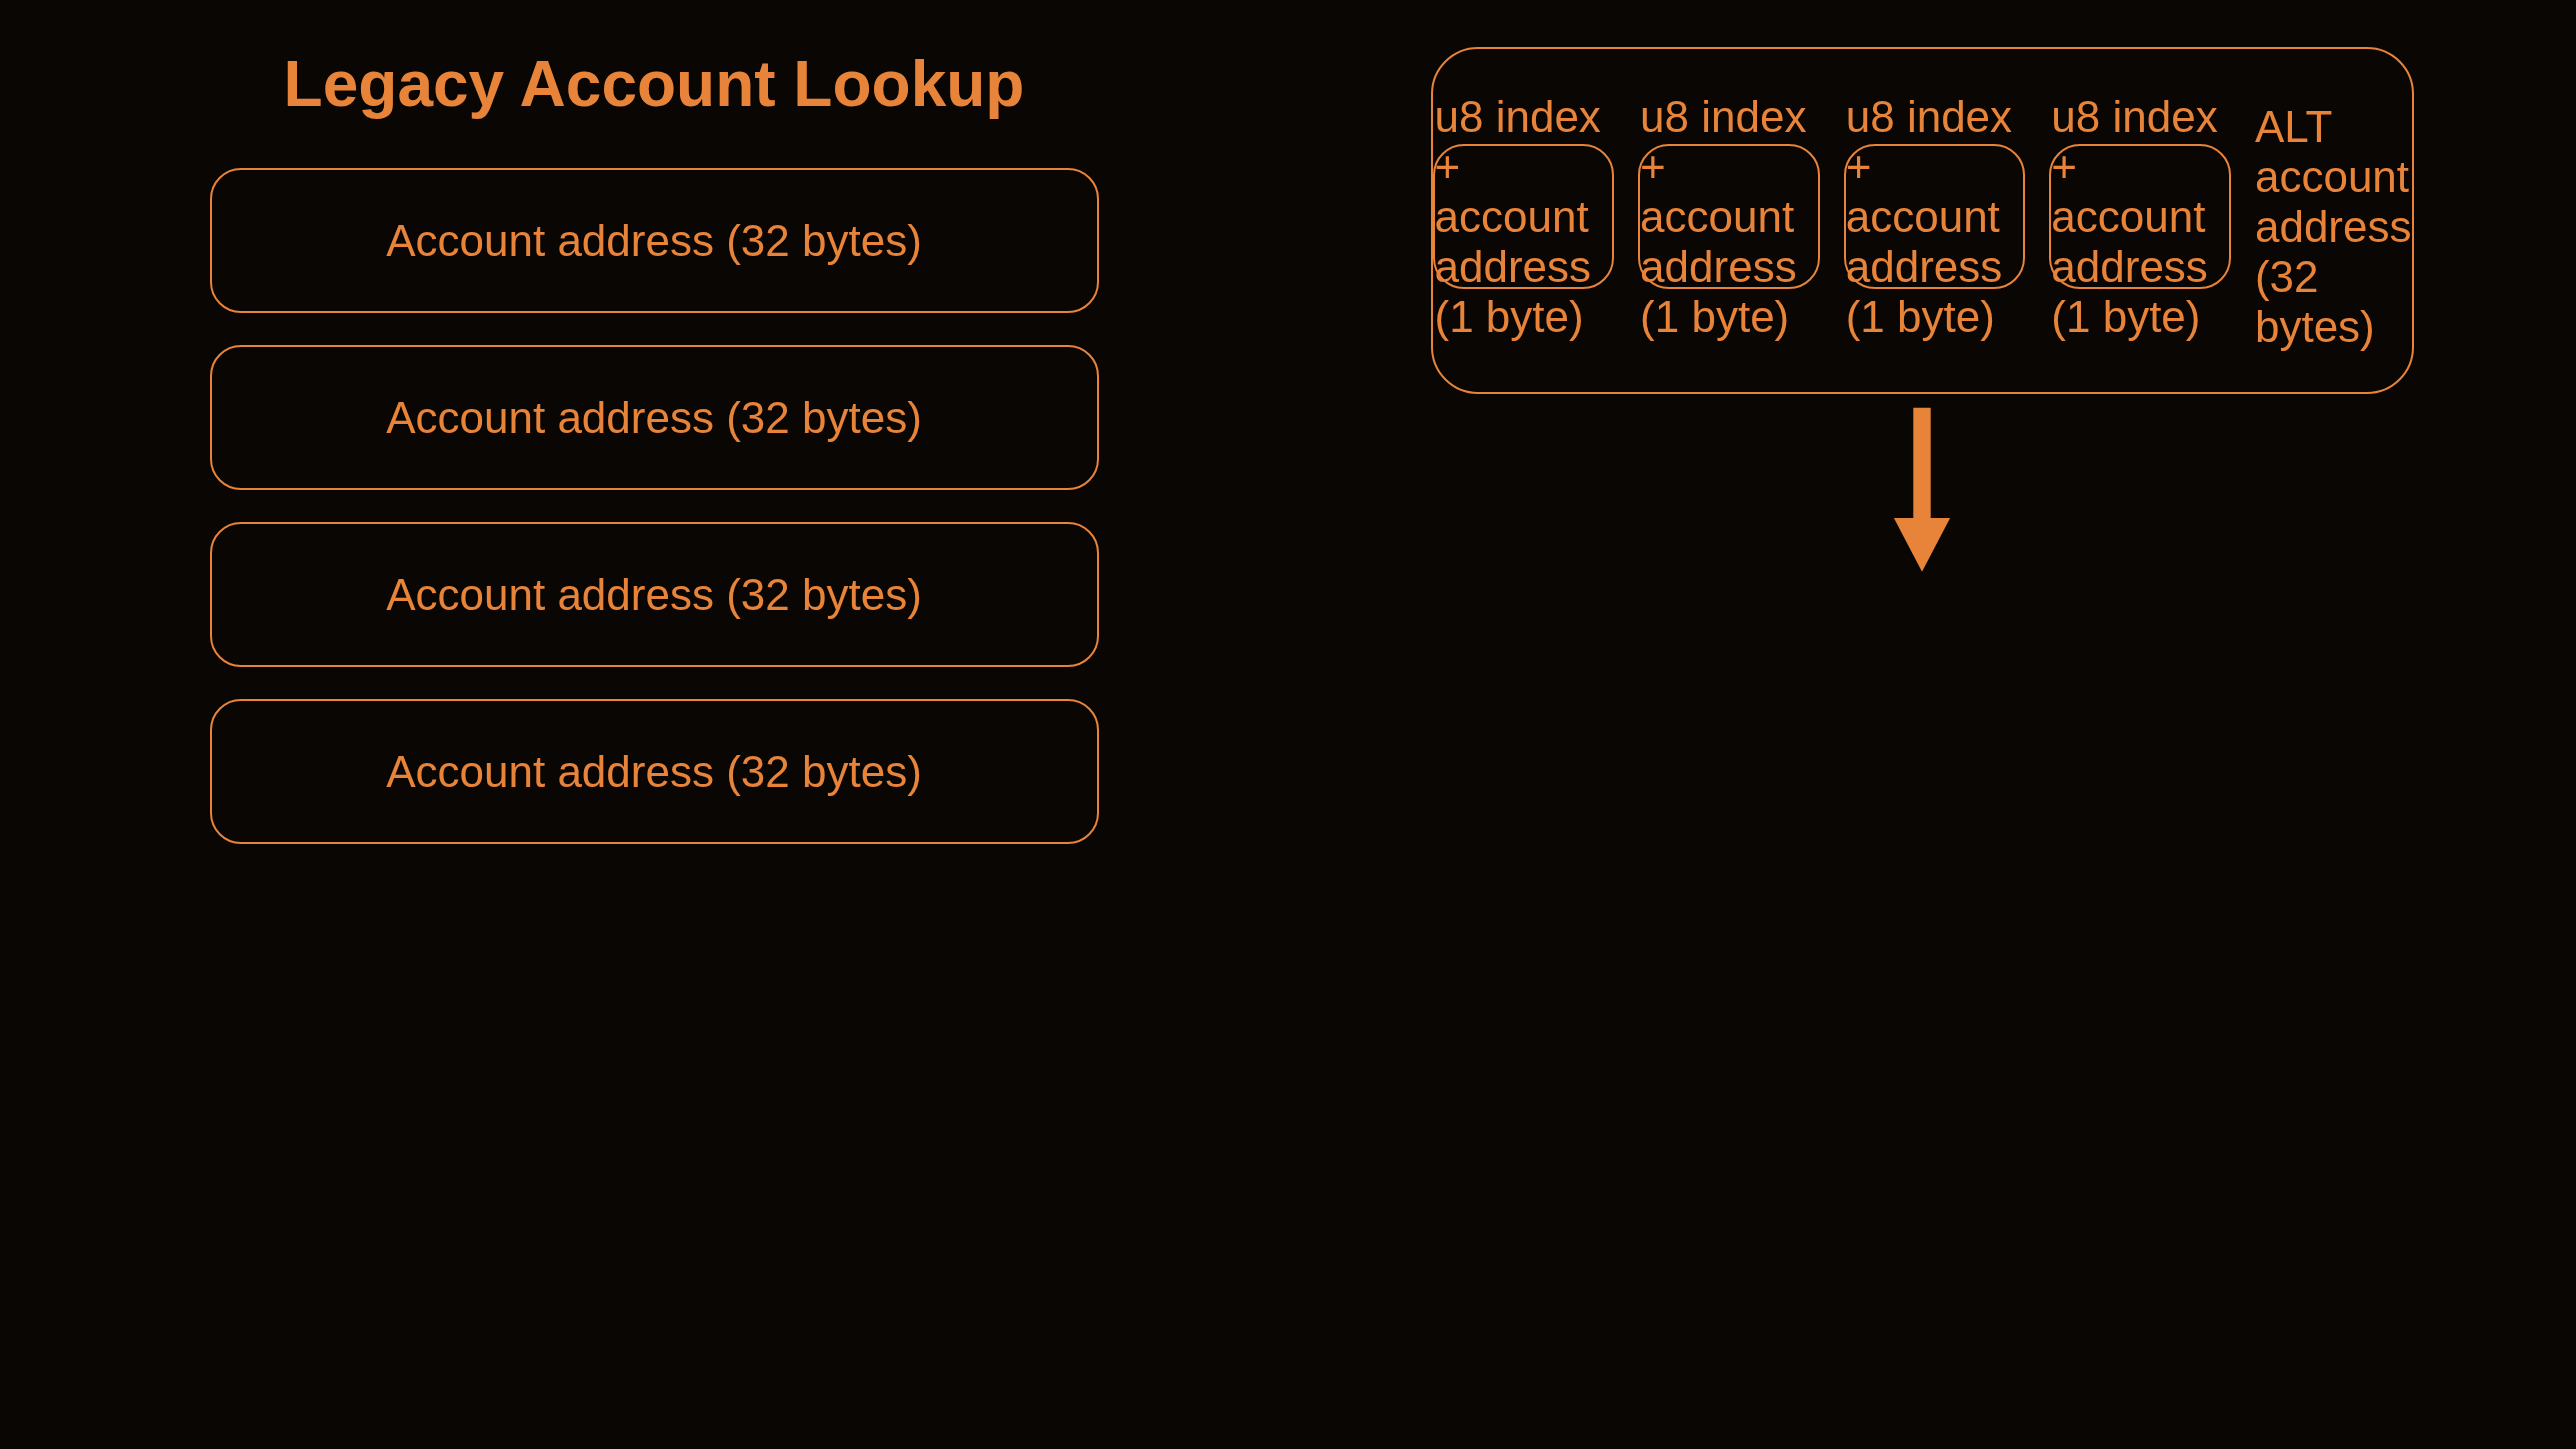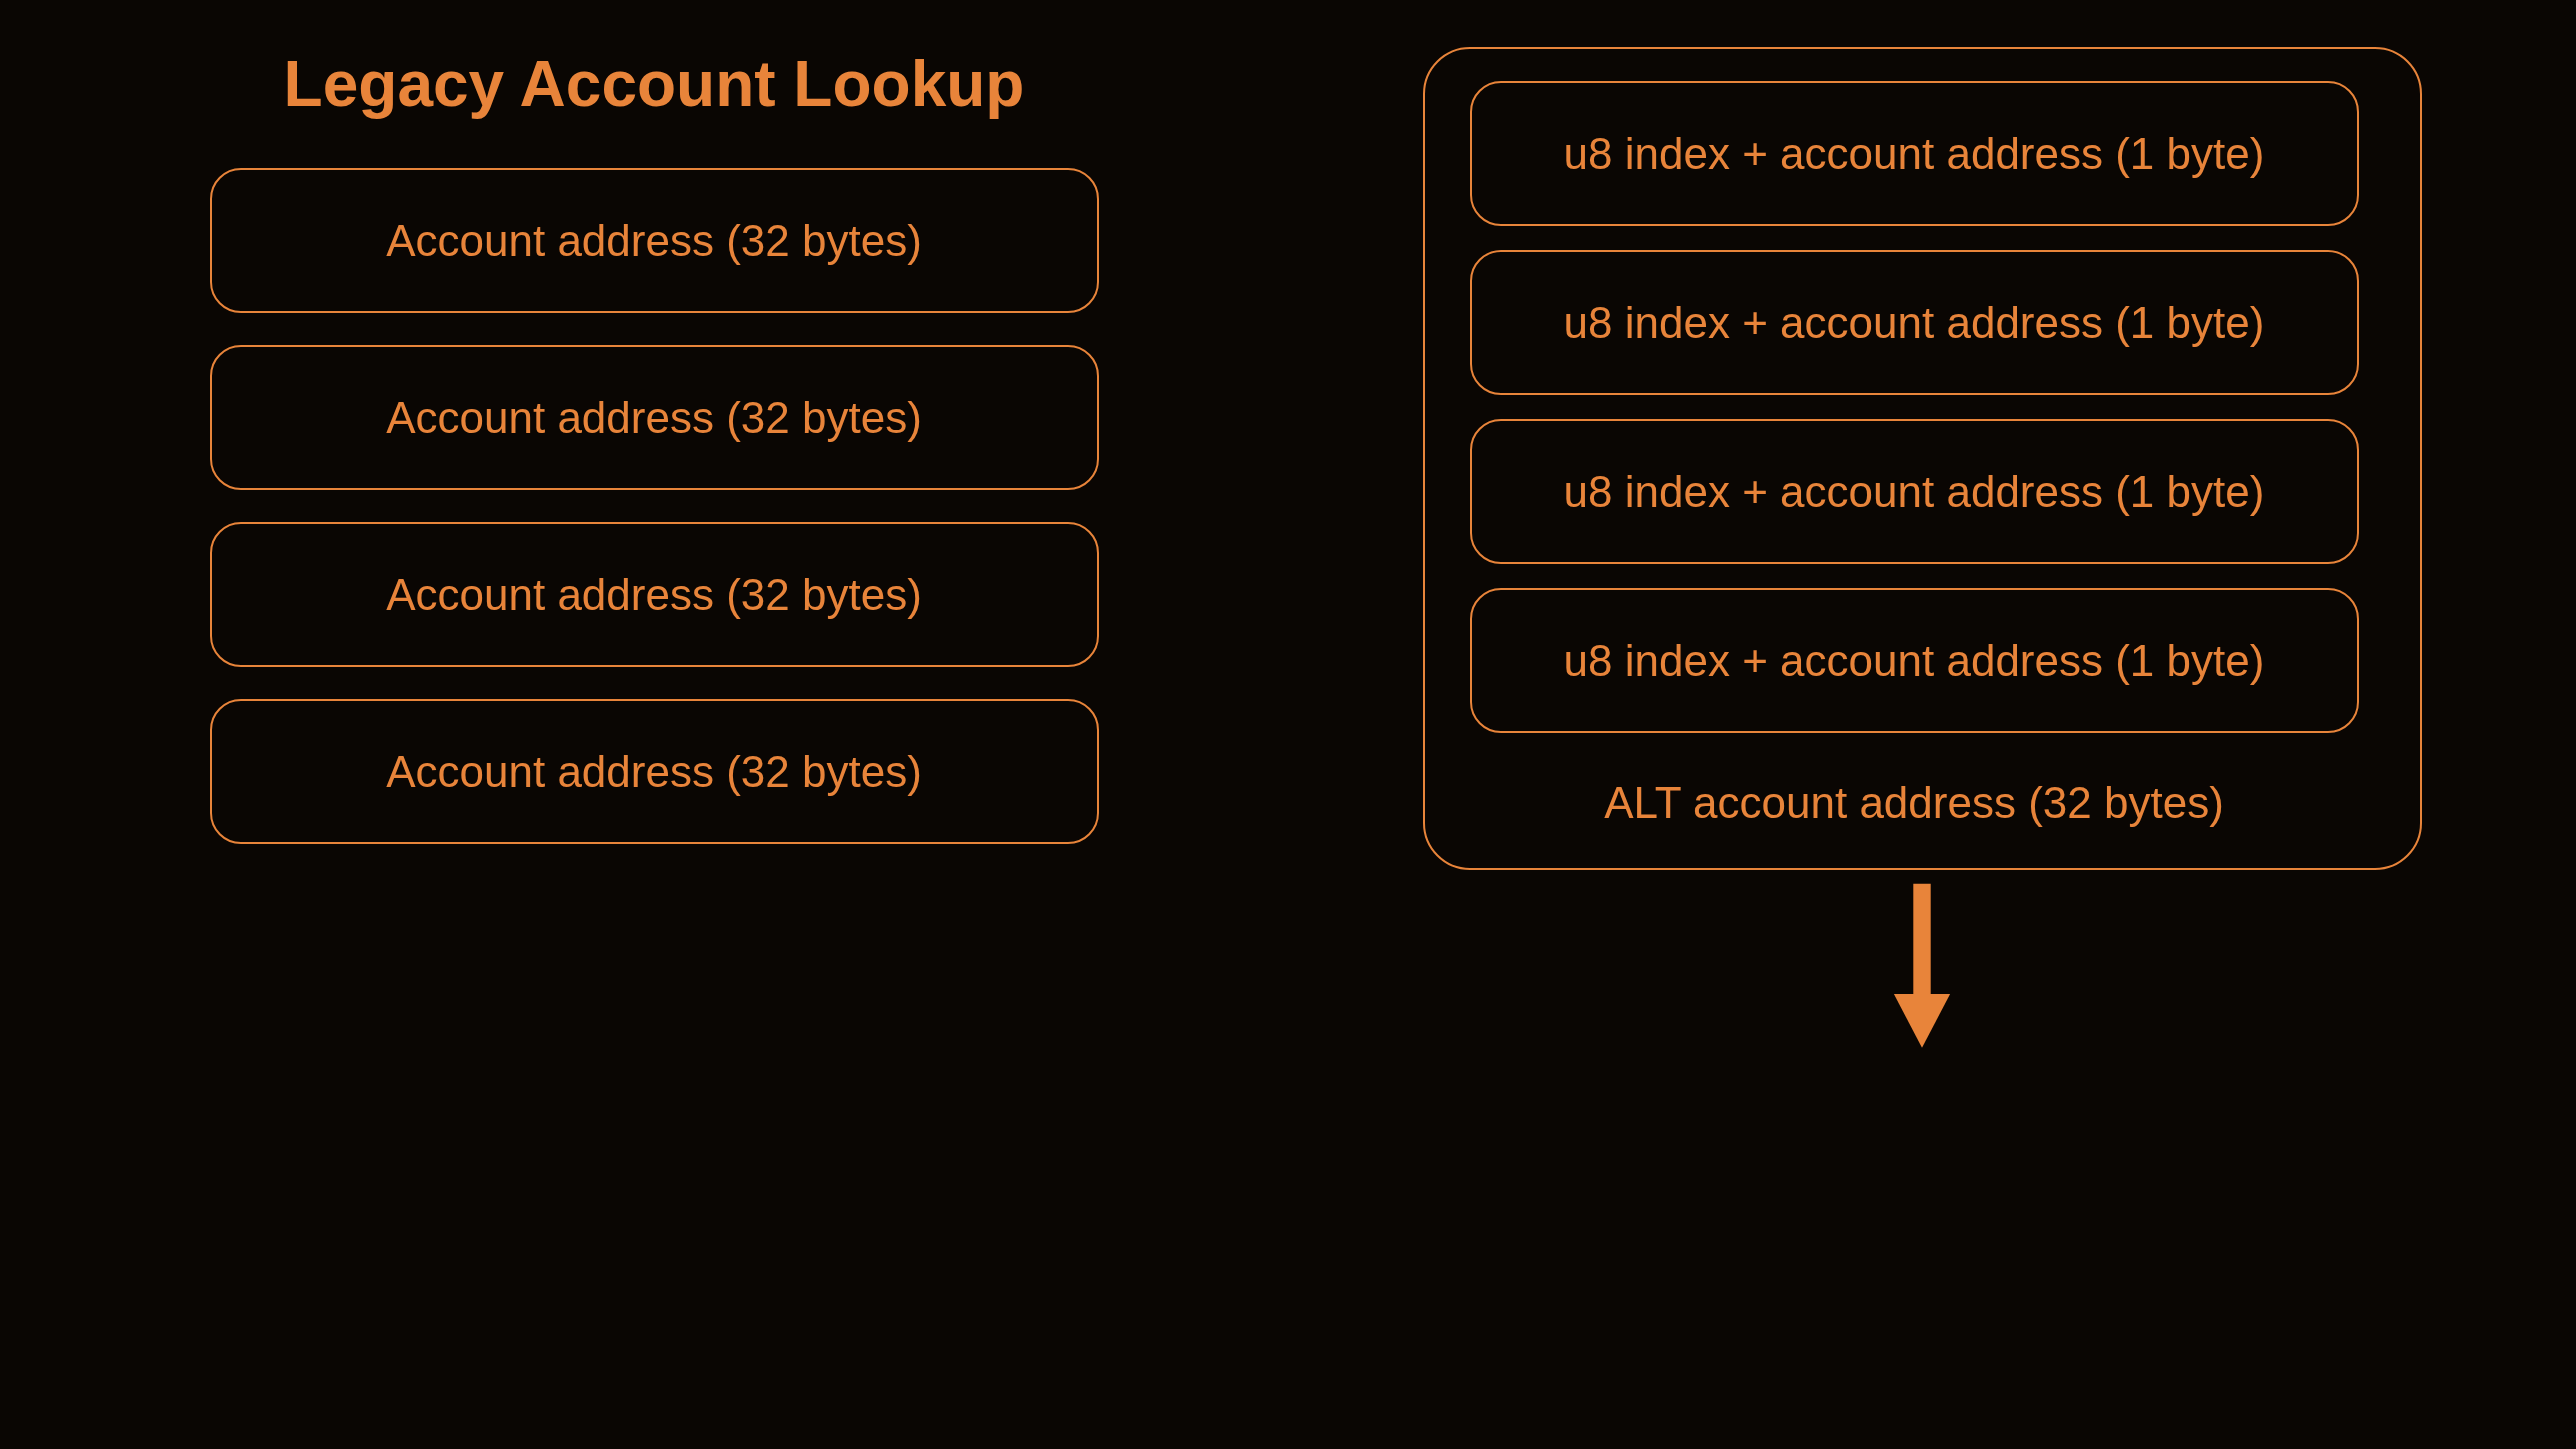--- a/index.html
+++ b/index.html
@@ -44,23 +44,23 @@
     align-items: center;
     justify-content: center;
     font-size: 44px;
     font-weight: 400;
     background: rgba(0,0,0,0);
   }
   .alt-wrap {
     width: 979px;
     border: 2px solid var(--orange);
     border-radius: 47px;
-    padding: 32px 16px 40px 0;
+    padding: 32px 0 40px 0;
     display: flex;
-    flex-direction: column;
+    flex-direction: row;
     align-items: center;
     gap: 24px;
   }
   .alt-label {
     font-size: 44px;
     margin-top: 21px;
   }
   .arrow-zone {
     position: relative;
     height: 315px;

